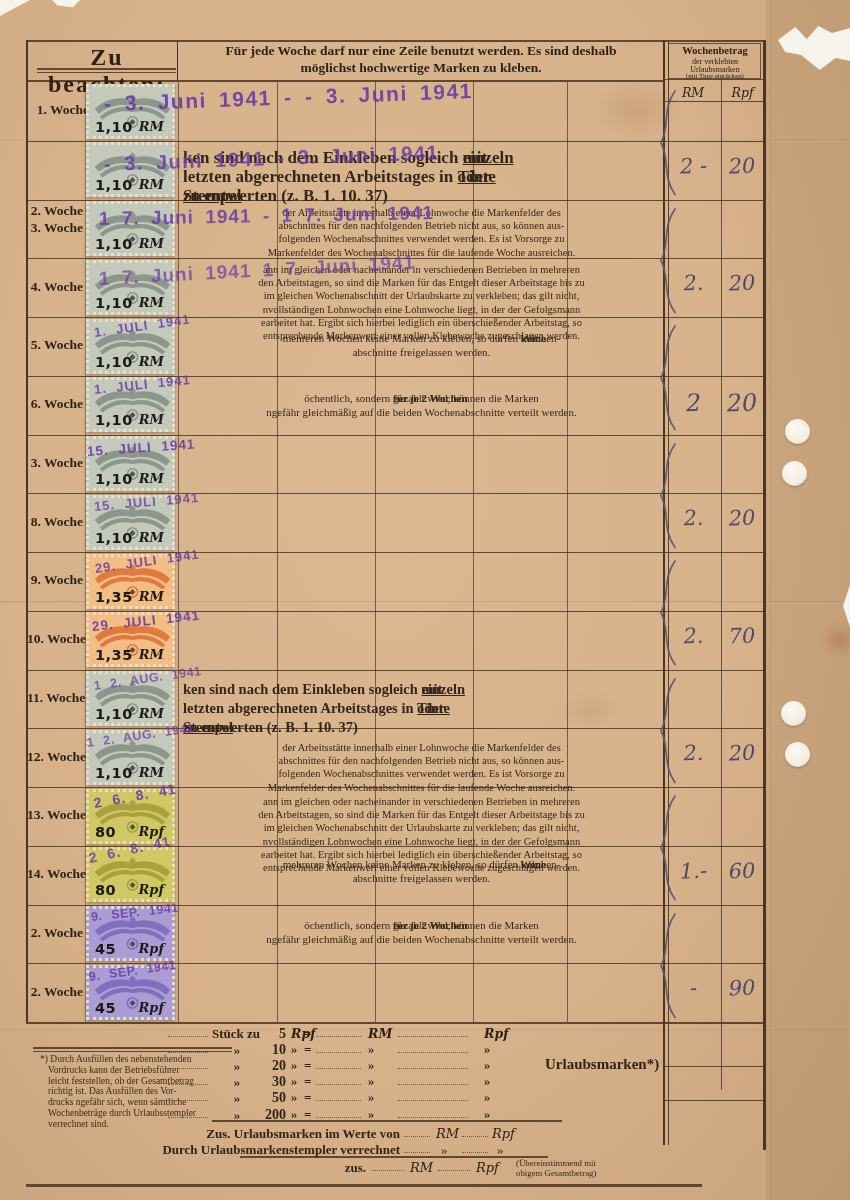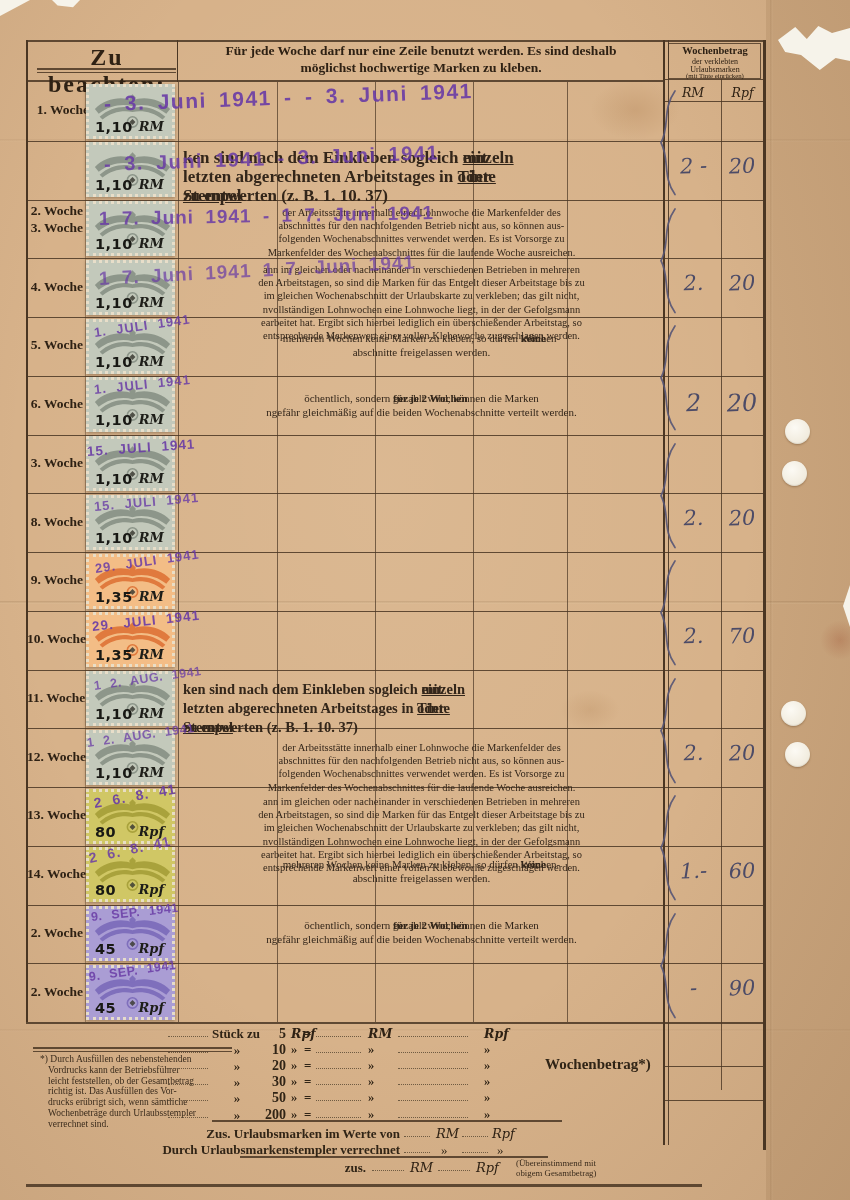--- a/index.html
+++ b/index.html
@@ -458,21 +458,21 @@
       </div>
       <div class="hand" style="left: 666px; top: 976.25px; width: 55px; text-align: center; font-size: 21px; transform: rotate(-2deg);">-</div>
       <div class="hand" style="left: 721px; top: 976.25px; width: 42px; text-align: center; font-size: 21px; transform: rotate(-2deg);">90</div>
     </div>
 
   <div id="footnote" style="left:40px;top:1054px;width:200px;">
       <div class="fnote" style="left: 0px; top: 0px; position: absolute; white-space: nowrap;">*) Durch Ausfüllen des nebenstehenden</div>
       <div class="fnote" style="left: 8px; top: 10.8px; position: absolute; white-space: nowrap;">Vordrucks kann der Betriebsführer</div>
       <div class="fnote" style="left: 8px; top: 21.6px; position: absolute; white-space: nowrap;">leicht feststellen, ob der Gesamtbetrag</div>
       <div class="fnote" style="left: 8px; top: 32.4px; position: absolute; white-space: nowrap;">richtig ist.  Das Ausfüllen des Vor-</div>
-      <div class="fnote" style="left: 8px; top: 43.2px; position: absolute; white-space: nowrap;">drucks erübrigt sich, wenn sämtliche</div>
+      <div class="fnote" style="left: 8px; top: 43.2px; position: absolute; white-space: nowrap;">drucks ngefähr sich, wenn sämtliche</div>
       <div class="fnote" style="left: 8px; top: 54px; position: absolute; white-space: nowrap;">Wochenbeträge durch Urlaubsstempler</div>
       <div class="fnote" style="left: 8px; top: 64.8px; position: absolute; white-space: nowrap;">verrechnet sind.</div>
     </div>
   <div id="count-rows" style="left:0;top:0;">
       <div class="lead" style="left: 168px; top: 1036px; width: 40px;"></div>
       <div class="ftxt" style="left: 212px; top: 1026px; width: 50px; text-align: left; font-weight: bold;">Stück zu</div>
       <div class="ftxt" style="left: 258px; top: 1026px; width: 28px; text-align: right; font-size: 14px; font-weight: bold;">5</div>
       <div class="cur" style="left: 291px; top: 1026px; font-size: 12.5px; font-weight: bold;">Rpf</div>
       <div class="ftxt" style="left: 304px; top: 1026px; font-weight: bold;">=</div>
       <div class="lead" style="left: 316px; top: 1036px; width: 45px;"></div>
@@ -518,21 +518,21 @@
       <div class="lead" style="left: 168px; top: 1116.5px; width: 40px;"></div>
       <div class="ftxt" style="left: 212px; top: 1106.5px; width: 50px; text-align: center; font-weight: bold;">»</div>
       <div class="ftxt" style="left: 258px; top: 1106.5px; width: 28px; text-align: right; font-size: 14px; font-weight: bold;">200</div>
       <div class="ftxt" style="left: 291px; top: 1106.5px; font-size: 12.5px; font-weight: bold;">»</div>
       <div class="ftxt" style="left: 304px; top: 1106.5px; font-weight: bold;">=</div>
       <div class="lead" style="left: 316px; top: 1116.5px; width: 45px;"></div>
       <div class="ftxt" style="left: 368px; top: 1106.5px; font-size: 12.5px; font-weight: bold;">»</div>
       <div class="lead" style="left: 398px; top: 1116.5px; width: 70px;"></div>
       <div class="ftxt" style="left: 484px; top: 1106.5px; font-size: 12.5px; font-weight: bold;">»</div>
     </div>
-  <div class="ftxt" style="left:545px;top:1056px;font-size:15px;font-weight:bold;">Wochenbetrag*)</div>
+  <div class="ftxt" style="left:545px;top:1056px;font-size:15px;font-weight:bold;">Urlaubsmarken*)</div>
 
   <div class="ftxt" style="left:180px;top:1126px;width:220px;text-align:right;font-weight:bold;">Zus. Urlaubsmarken im Werte von</div>
   <div class="lead" style="left:404px;top:1136px;width:26px;"></div>
   <div class="cur" style="left:436px;top:1126px;font-size:13px;">RM</div>
   <div class="lead" style="left:462px;top:1136px;width:26px;"></div>
   <div class="cur" style="left:492px;top:1126px;font-size:13px;">Rpf</div>
 
   <div class="ftxt" style="left:160px;top:1142px;width:240px;text-align:right;font-weight:bold;">Durch Urlaubsmarkenstempler verrechnet</div>
   <div class="lead" style="left:404px;top:1152px;width:26px;"></div>
   <div class="ftxt" style="left:441px;top:1142px;">»</div>

